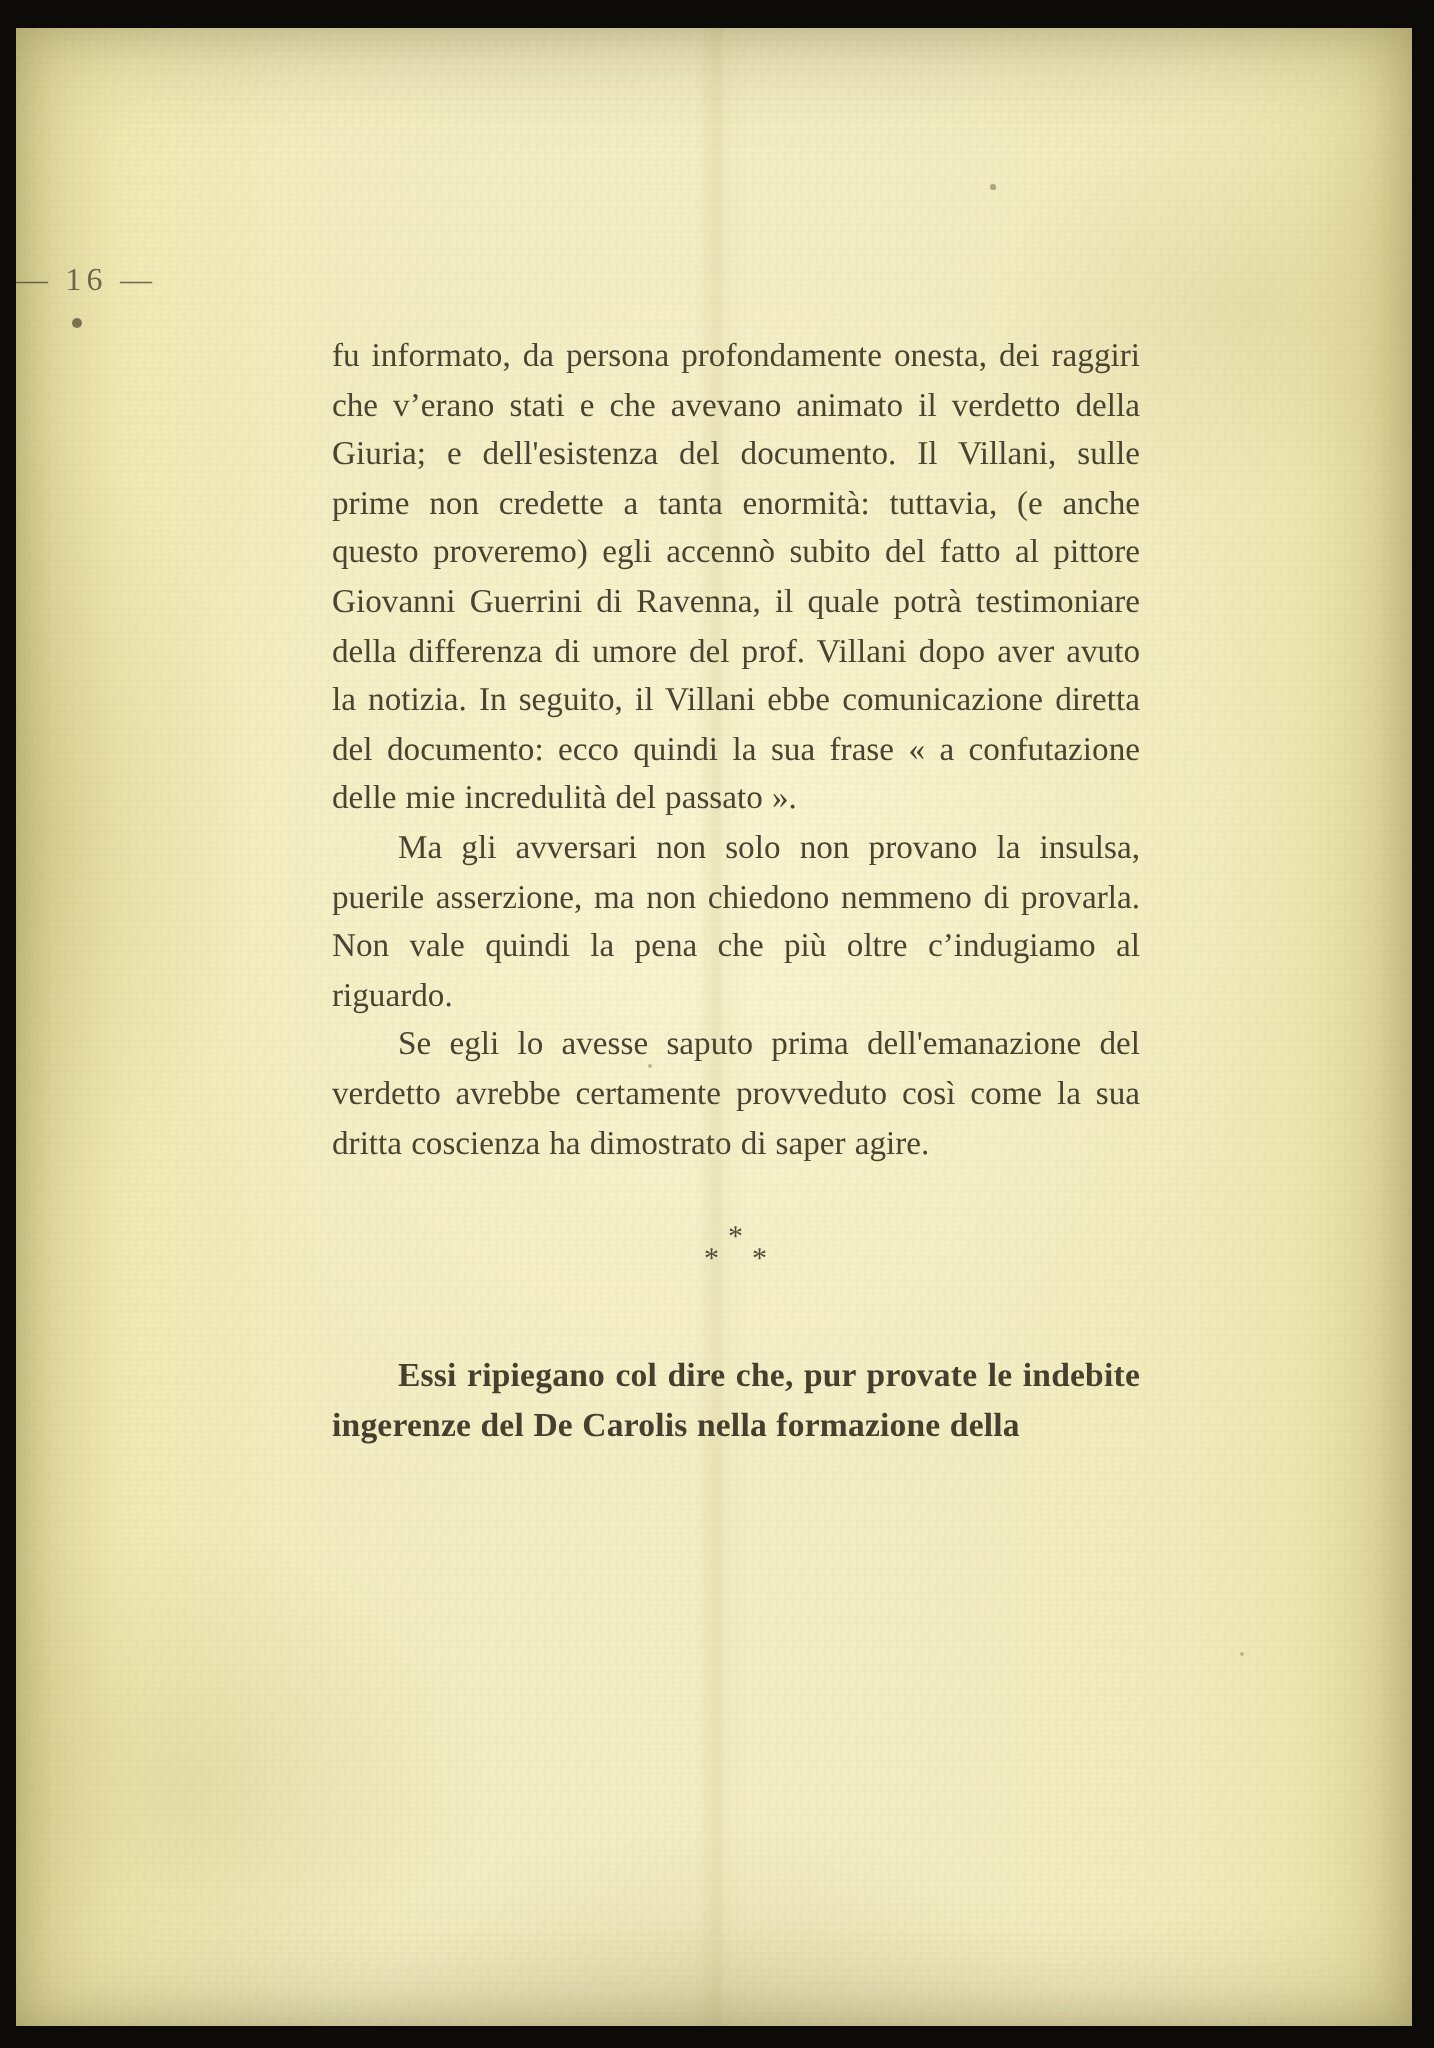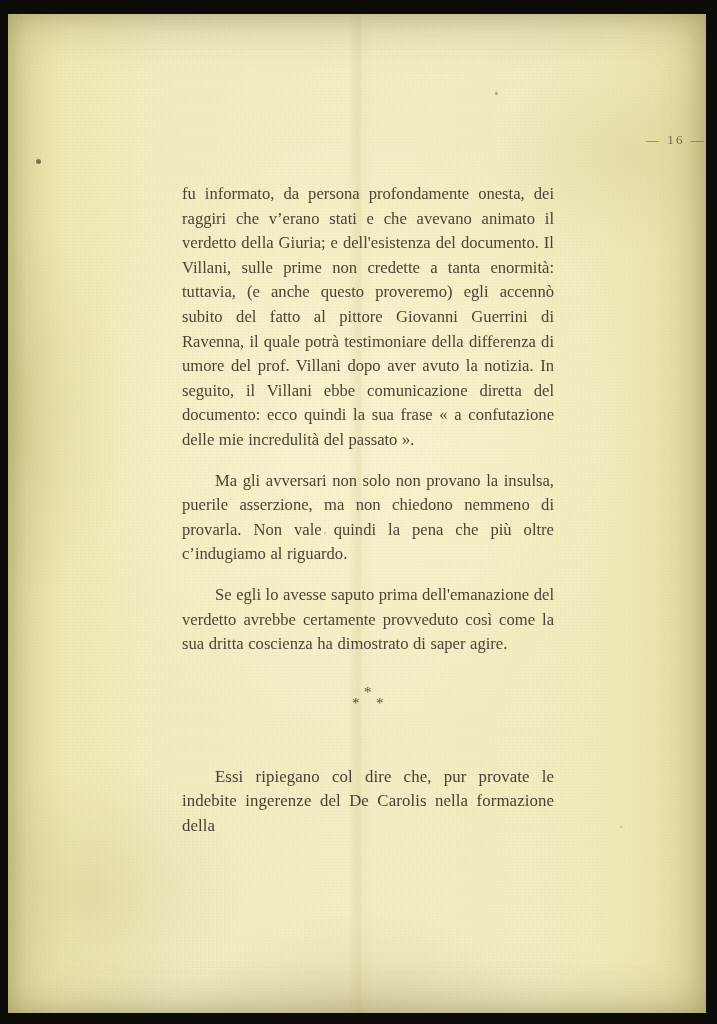--- a/index.html
+++ b/index.html
@@ -98,49 +98,49 @@
     top: 0;
     width: 698px;
     height: 999px;
   }
 
   .folio {
     position: absolute;
     left: 0;
     top: 118px;
     width: 698px;
-    text-align: right;
-    font-size: 13px;
+    text-align: left;
+    font-size: 16px;
     letter-spacing: 2.4px;
     color: #4a4231;
     opacity: 0.86;
   }
 
   #textblock {
     position: absolute;
     left: 158px;
     top: 152px;
     width: 404px;
   }
 
   p.body {
-    margin: 16px;
+    margin: 0;
     text-align: justify;
     text-align-last: left;
     font-size: 16.6px;
     line-height: 24.6px;
     color: #373021;
     text-indent: 33px;
     word-spacing: 0.4px;
     -webkit-font-smoothing: none;
   }
   p.body.noindent { text-indent: 0; }
 
   p.body.heavy {
-    font-weight: normal;
+    font-weight: bold;
     color: #332c1e;
     font-size: 16.8px;
     letter-spacing: 0.1px;
   }
 
   
   .asterism {
     position: relative;
     width: 404px;
     height: 46px;

